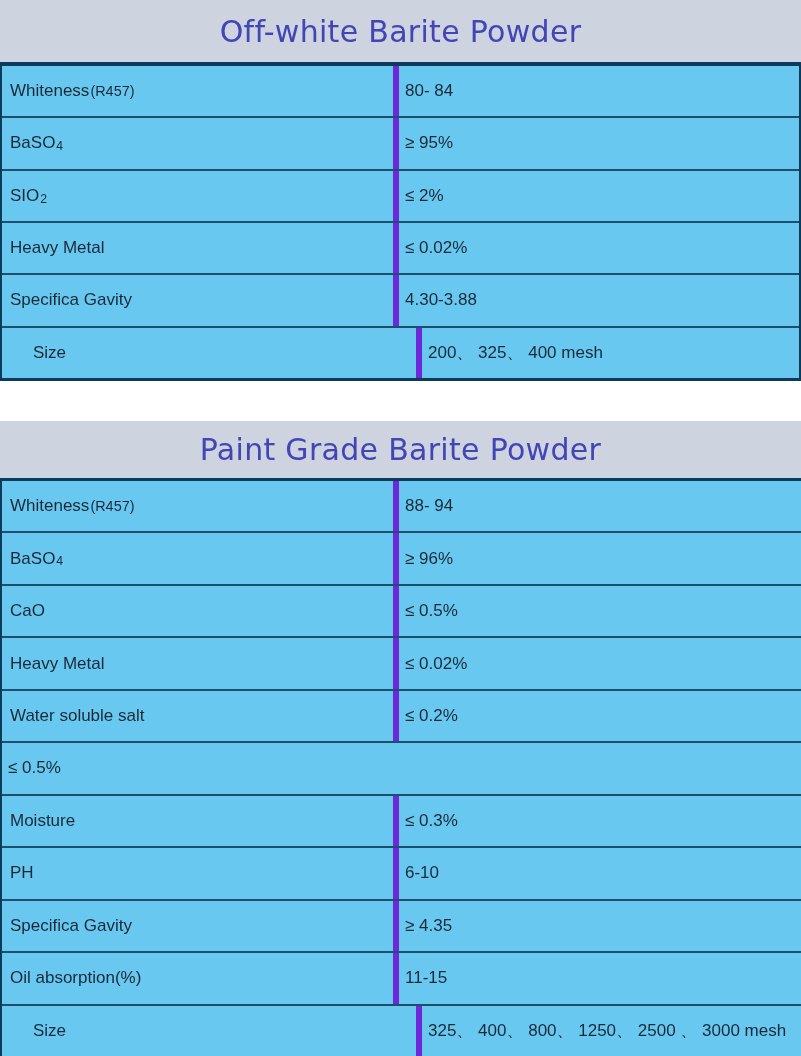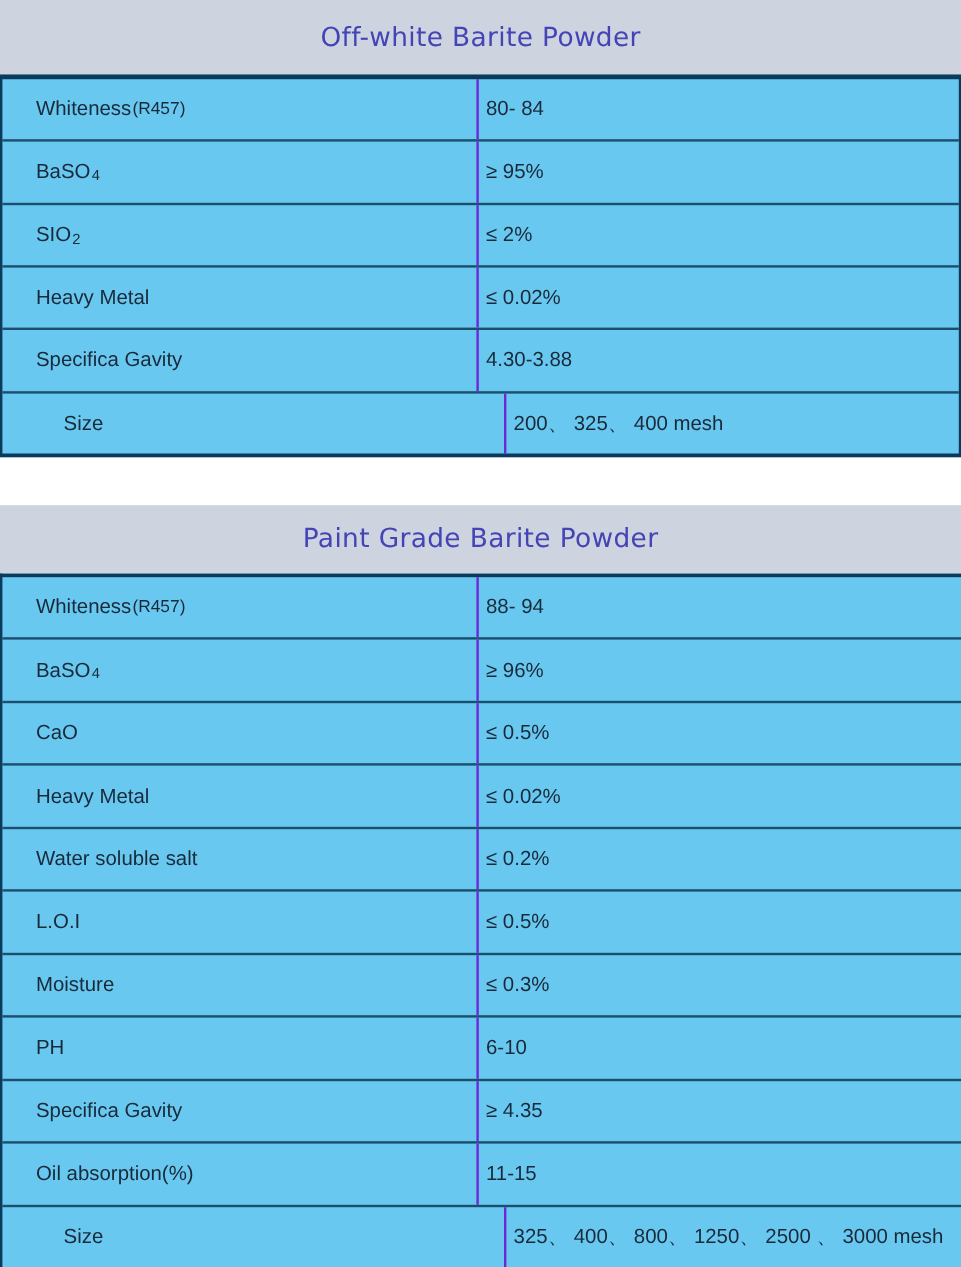--- a/index.html
+++ b/index.html
@@ -16,21 +16,21 @@
     position: absolute;
     left: 0;
     width: 801px;
     background: #cdd4df;
     display: flex;
     align-items: center;
     justify-content: center;
   }
   .table-header .title {
     font-family: "DejaVu Sans", sans-serif;
-    font-size: 22px;
+    font-size: 30px;
     color: #4444b6;
     letter-spacing: 0.3px;
   }
   #header1 { top: 0; height: 62px; }
   #header2 { top: 421px; height: 57px; }
   .spec-table {
     position: absolute;
     left: 0;
     width: 801px;
     box-sizing: border-box;
@@ -59,22 +59,22 @@
   }
   .row:last-child { border-bottom: none; margin-left: 23px; }
   .cell {
     display: flex;
     align-items: center;
     font-size: 17px;
   }
   .cell.label {
     width: 397px;
     flex: 0 0 397px;
-    border-right: 2px solid #6d28d9;
-    padding-left: 28px;
+    border-right: 6px solid #6d28d9;
+    padding-left: 8px;
     box-sizing: border-box;
   }
   .cell.value {
     flex: 1 1 auto;
     padding-left: 6px;
   }
   .suffix { font-size: 0.85em; margin-left: 1px; }
   .sub {
     font-size: 0.72em;
     position: relative;
@@ -164,23 +164,20 @@
         </div>
       <div class="cell value">≤ 0.02%</div>
     </div>
     <div class="row">
       <div class="cell label">
           <span>Water soluble salt</span>
         </div>
       <div class="cell value">≤ 0.2%</div>
     </div>
     <div class="row">
-      <div class="cell label">
-          <span>L.O.I</span>
-        </div>
       <div class="cell value">≤ 0.5%</div>
     </div>
     <div class="row">
       <div class="cell label">
           <span>Moisture</span>
         </div>
       <div class="cell value">≤ 0.3%</div>
     </div>
     <div class="row">
       <div class="cell label">

